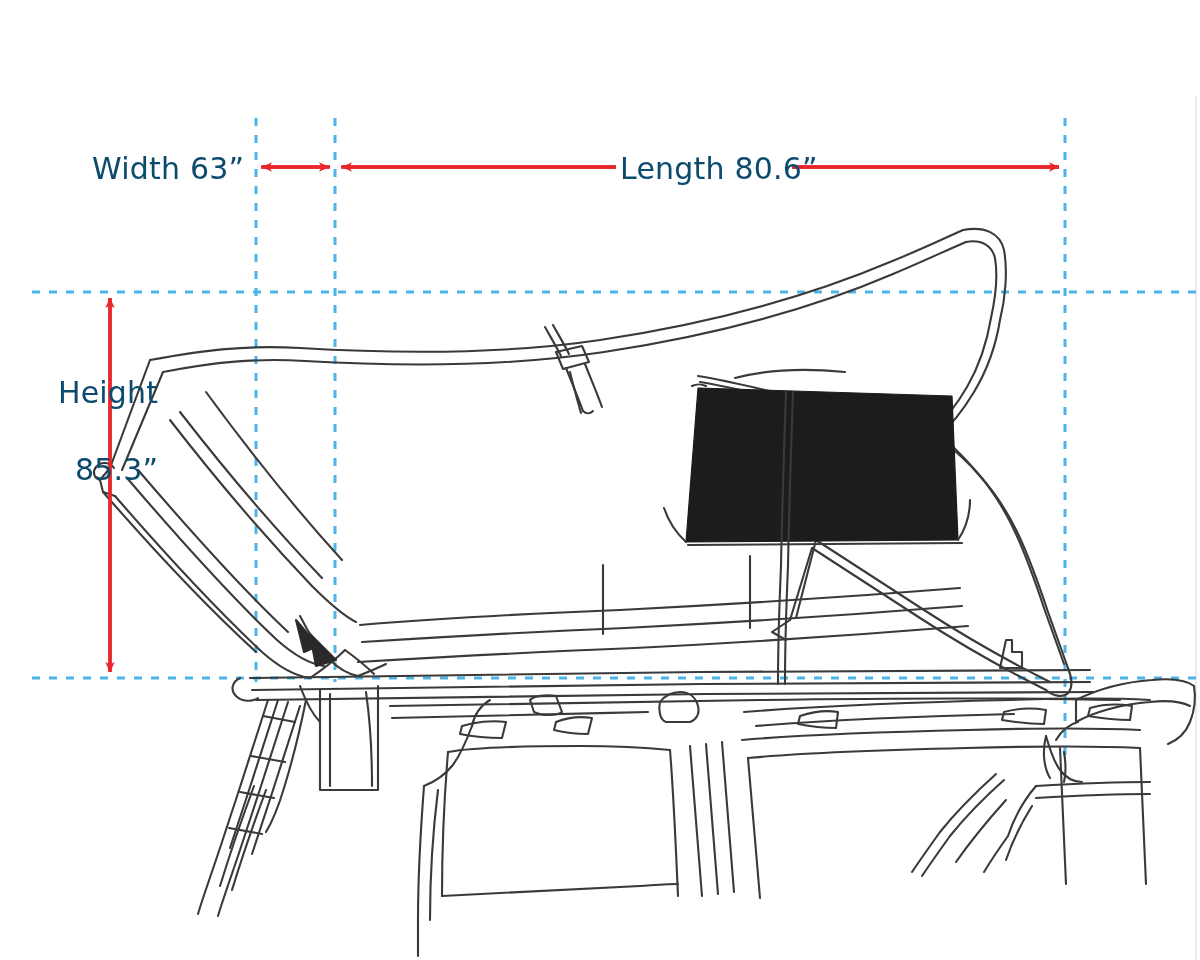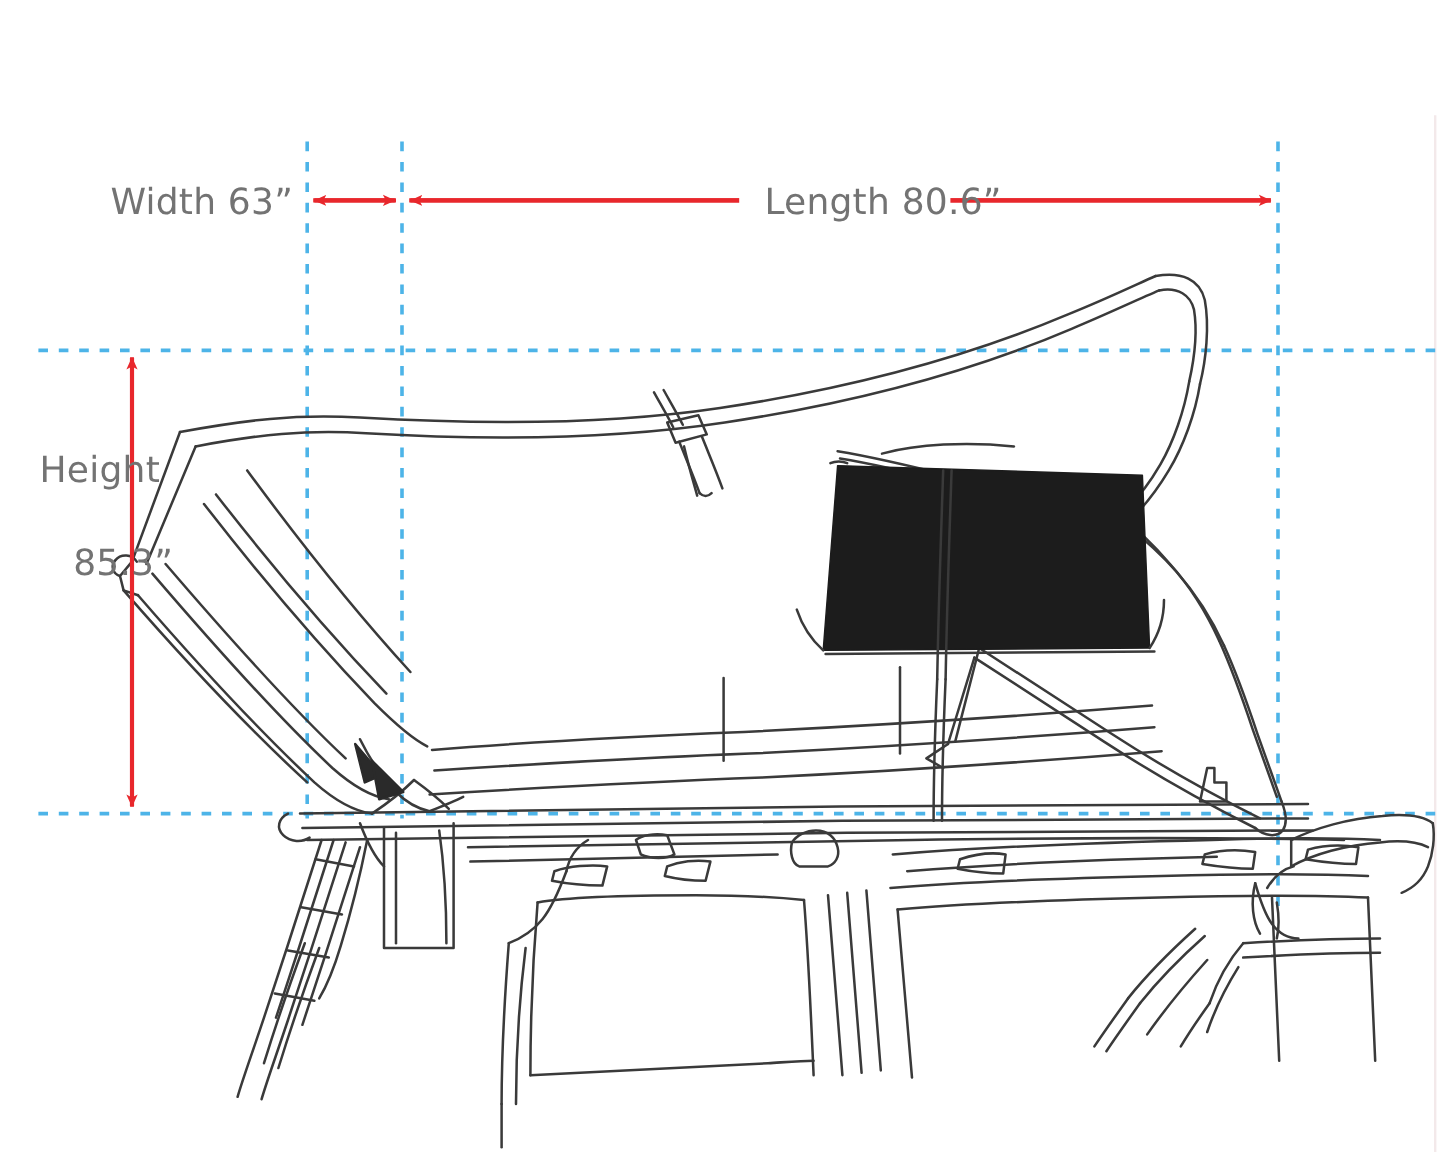--- a/index.html
+++ b/index.html
@@ -23,32 +23,32 @@
   #diagram-svg {
     position: absolute;
     top: 0;
     left: 0;
     width: 1200px;
     height: 960px;
     display: block;
   }
   .dim-label {
     position: absolute;
-    color: #737373;
+    color: #0c4a6e;
     font-family: "DejaVu Sans", sans-serif;
     font-size: 30px;
     font-weight: 400;
     letter-spacing: 0.2px;
     line-height: 1.28;
     white-space: pre;
     user-select: none;
   }
   #label-width  { left: 92px;  top: 150px; }
-  #label-length { left: 620px; top: 150px; margin-left: 17px; }
-  #label-height { left: 22px;  top: 374px; text-align: center; }
+  #label-length { left: 620px; top: 150px; }
+  #label-height { left: 36px;  top: 374px; text-align: right; }
 </style>
 </head>
 <body>
 
 <div id="diagram-root">
 
   <svg id="diagram-svg" viewBox="0 0 1200 960" xmlns="http://www.w3.org/2000/svg">
 
     <defs>
       <marker id="arrowRight" markerWidth="11" markerHeight="11" refX="10" refY="5.5" orient="auto" markerUnits="userSpaceOnUse">

